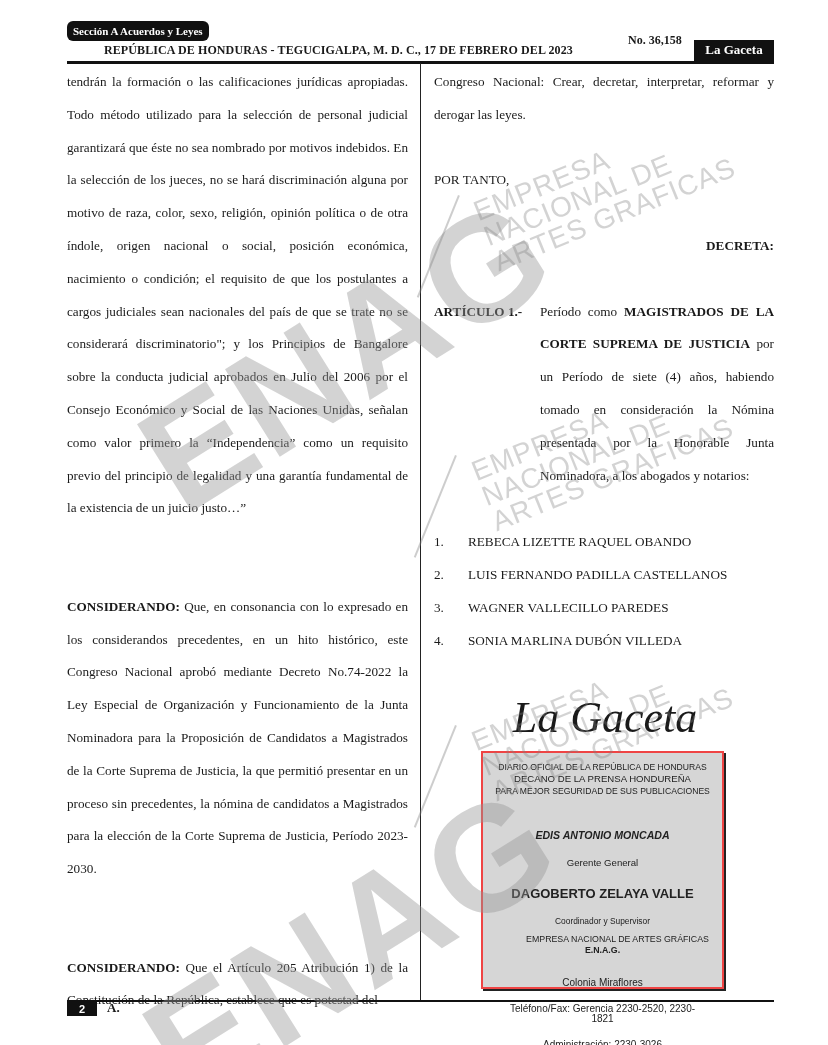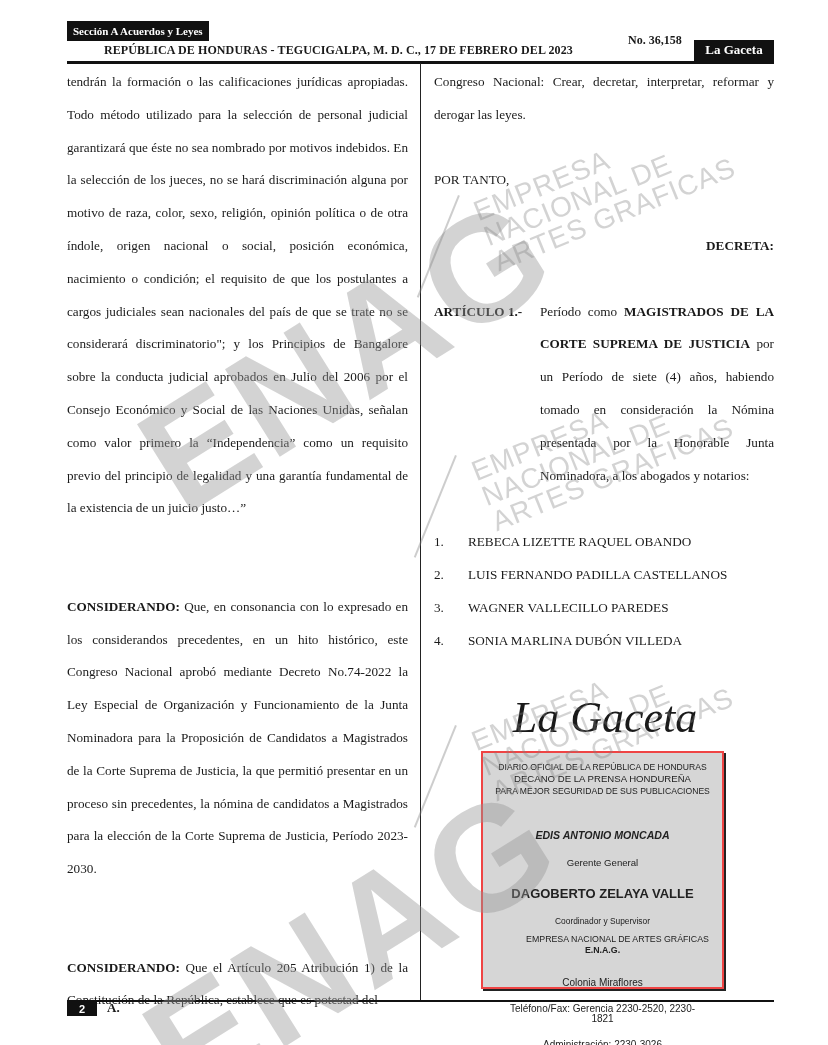--- a/index.html
+++ b/index.html
@@ -3,21 +3,21 @@
 <meta charset="utf-8">
 <style>
   html, body { margin:0; padding:0; }
   body {
     width:828px; height:1045px; background:#ffffff; position:relative; overflow:hidden;
     font-family:"Liberation Serif","DejaVu Serif",serif; color:#1a1a1a;
   }
   .section-tab {
     position:absolute; left:67px; top:21px; height:20px; padding:0 6px;
     background:#111; color:#fff; font-size:11px; font-weight:bold;
-    line-height:20px; white-space:nowrap;
+    line-height:20px; white-space:nowrap;border-radius:6px;
   }
   .header-line {
     position:absolute; left:67px; top:41px; width:707px; height:20px;
     border-bottom:3px solid #111;
   }
   .header-text {
     position:absolute; left:104px; top:43px; font-size:12px; font-weight:bold;
     letter-spacing:0.1px; white-space:nowrap;
   }
   .header-num {

